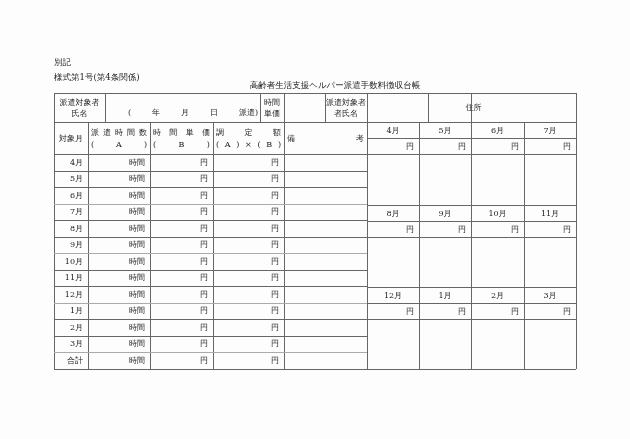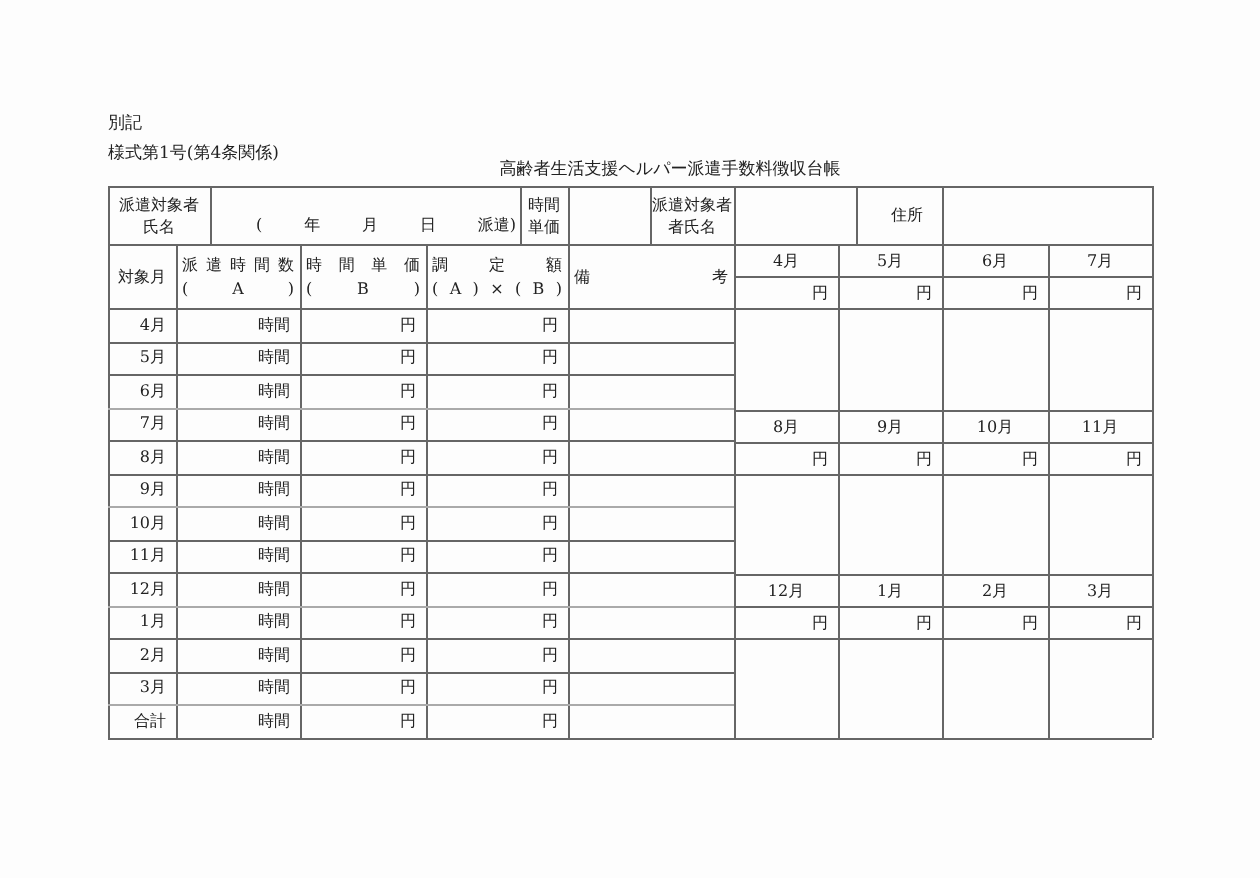--- a/index.html
+++ b/index.html
@@ -58,21 +58,21 @@
     <div class="cell c" style="left: 260px; top: 93px; width: 24px; height: 29px; flex-direction: column; line-height: 11px;">
       <span>時間</span>
       <span>単価</span>
     </div>
     <div class="cell" style="left: 284px; top: 93px; width: 41px; height: 29px;"></div>
     <div class="cell c" style="left: 325px; top: 93px; width: 42px; height: 29px; flex-direction: column; line-height: 11px;">
       <span>派遣対象者</span>
       <span>者氏名</span>
     </div>
     <div class="cell" style="left: 367px; top: 93px; width: 61px; height: 29px;"></div>
-    <div class="cell c" style="left: 432px; top: 93px; width: 43px; height: 29px;">住所</div>
+    <div class="cell c" style="left: 452px; top: 93px; width: 43px; height: 29px;">住所</div>
     <div class="cell" style="left: 471px; top: 93px; width: 105px; height: 29px;"></div>
     <div class="cell c" style="left: 54px; top: 122px; width: 34px; height: 32px;">対象月</div>
     <div class="cell spread" style="left: 88px; top: 126px; width: 62px; height: 12px;">
       <span>派</span>
       <span>遣</span>
       <span>時</span>
       <span>間</span>
       <span>数</span>
     </div>
     <div class="cell spread" style="left: 88px; top: 138px; width: 62px; height: 12px;">

